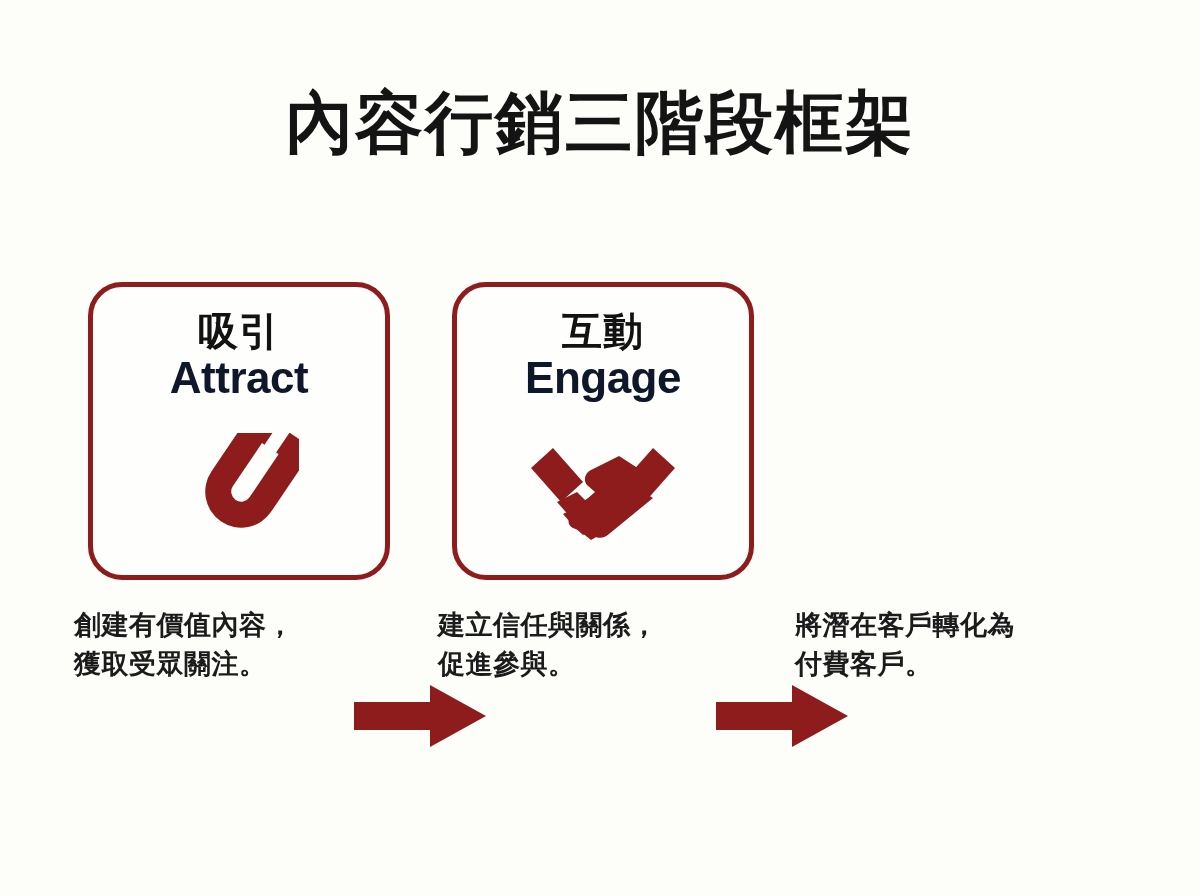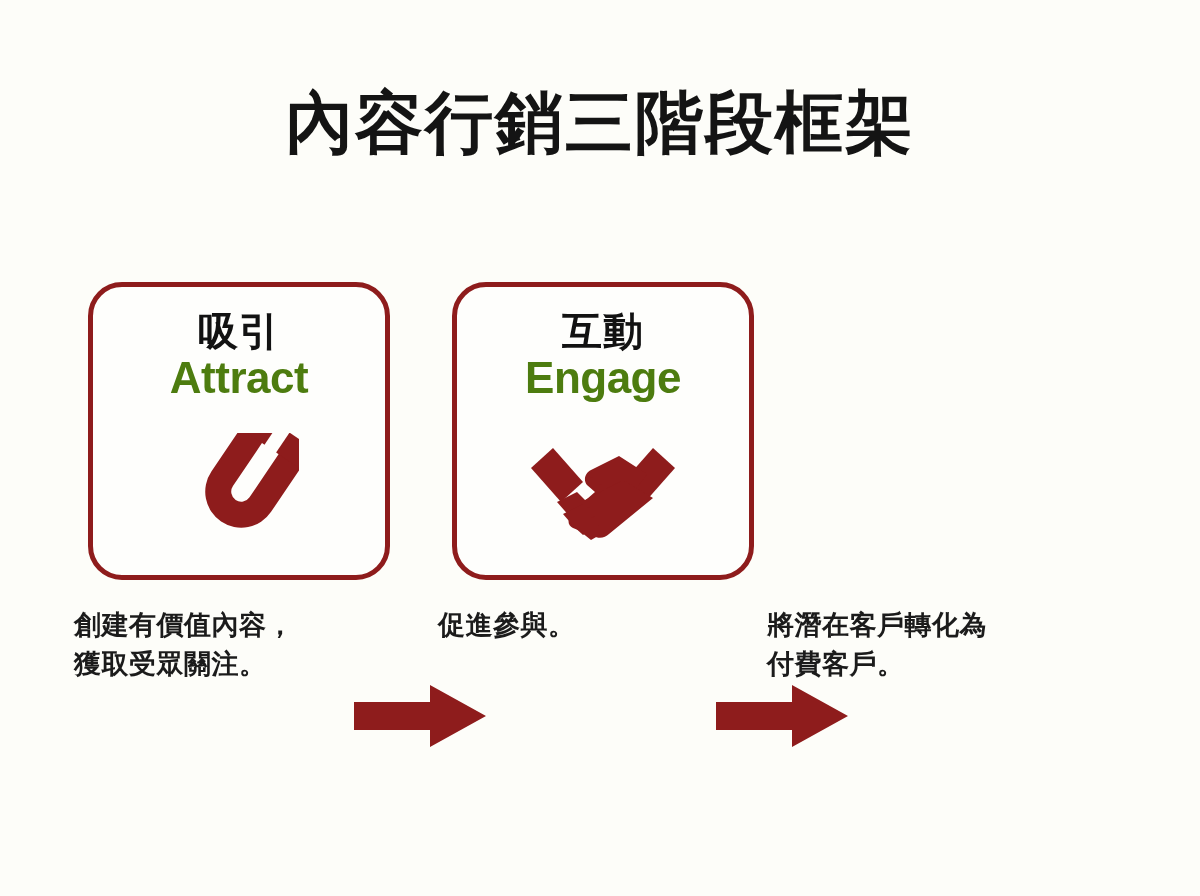--- a/index.html
+++ b/index.html
@@ -69,21 +69,21 @@
   .label-cn {
     font-size: 40px;
     font-weight: 700;
     color: #121212;
     line-height: 1.12;
     letter-spacing: 1px;
   }
   .label-en {
     font-size: 44px;
     font-weight: 700;
-    color: #4d7c0f;
+    color: #0f172a;
     line-height: 1.08;
     letter-spacing: -0.5px;
   }
 
   .card-icon {
     position: absolute;
     bottom: 22px;
     left: 0;
     width: 100%;
     height: 122px;
@@ -118,21 +118,21 @@
     width: 330px;
     text-align: left;
     font-size: 27px;
     font-weight: 700;
     color: #1b1b1b;
     line-height: 1.46;
     letter-spacing: 0.5px;
   }
   .caption.p0 { left: 74px; }
   .caption.p1 { left: 438px; }
-  .caption.p2 { left: 767px; }
+  .caption.p2 { left: 795px; }
   .caption .cl { display: block; white-space: nowrap; }
 </style>
 </head>
 <body>
 
 <div id="page">
 
   <div id="title">內容行銷三階段框架</div>
 
   <div id="stages">
@@ -201,20 +201,21 @@
   </div>
 
   <div id="captions">
 
     <div class="caption p0">
       <span class="cl">創建有價值內容，</span>
       <span class="cl">獲取受眾關注。</span>
     </div>
 
     <div class="caption p1">
+      <span class="cl">建立信任與關係，</span>
       <span class="cl">促進參與。</span>
     </div>
 
     <div class="caption p2">
       <span class="cl">將潛在客戶轉化為</span>
       <span class="cl">付費客戶。</span>
     </div>
 
   </div>
 

